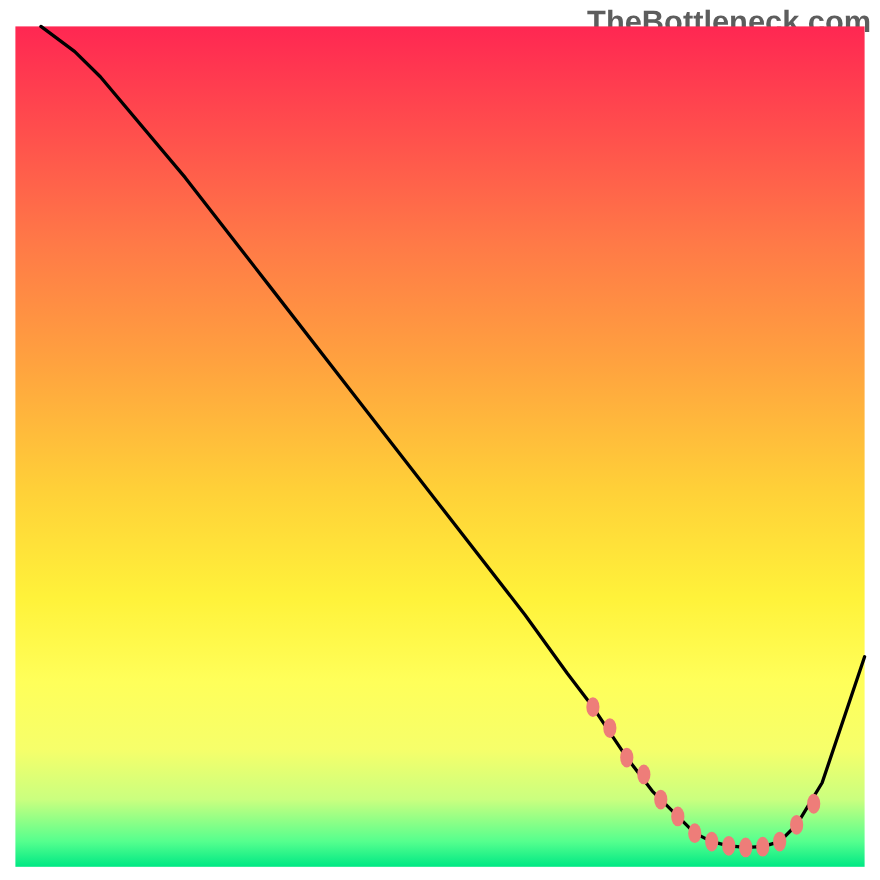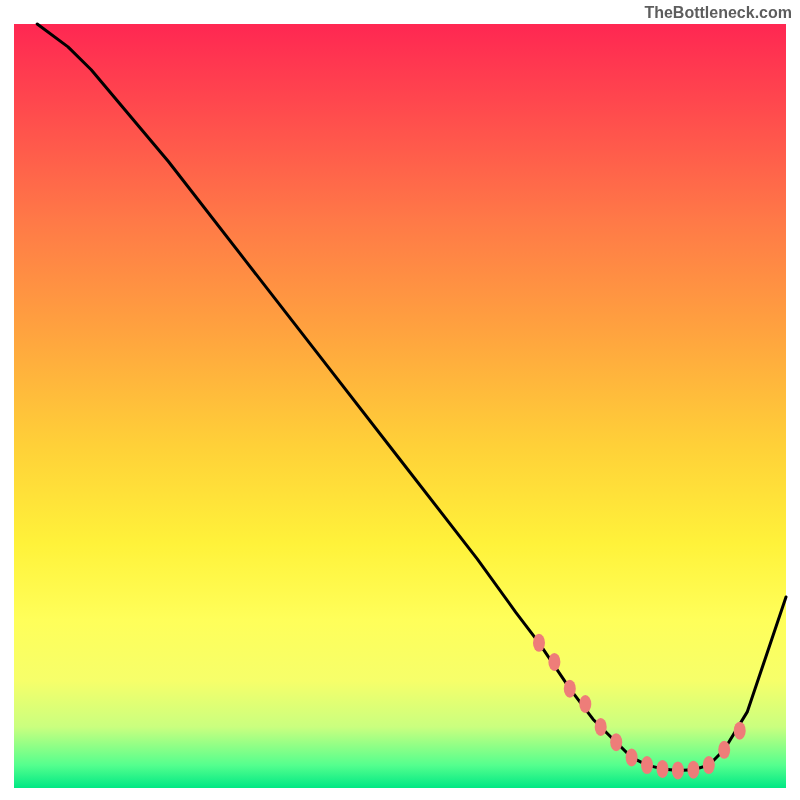--- a/index.html
+++ b/index.html
@@ -14,21 +14,21 @@
   .frame {
     position: relative;
     width: 800px;
     height: 800px;
     box-sizing: border-box;
   }
   .watermark {
     position: absolute;
     top: 4px;
     right: 8px;
-    font-size: 16px;
+    font-size: 28px;
     font-weight: 600;
     color: #5d5d5d;
     user-select: none;
     font-family: Arial, Helvetica, sans-serif;
   }
   .plot-area {
     position: absolute;
     left: 14px;
     top: 24px;
     width: 772px;

